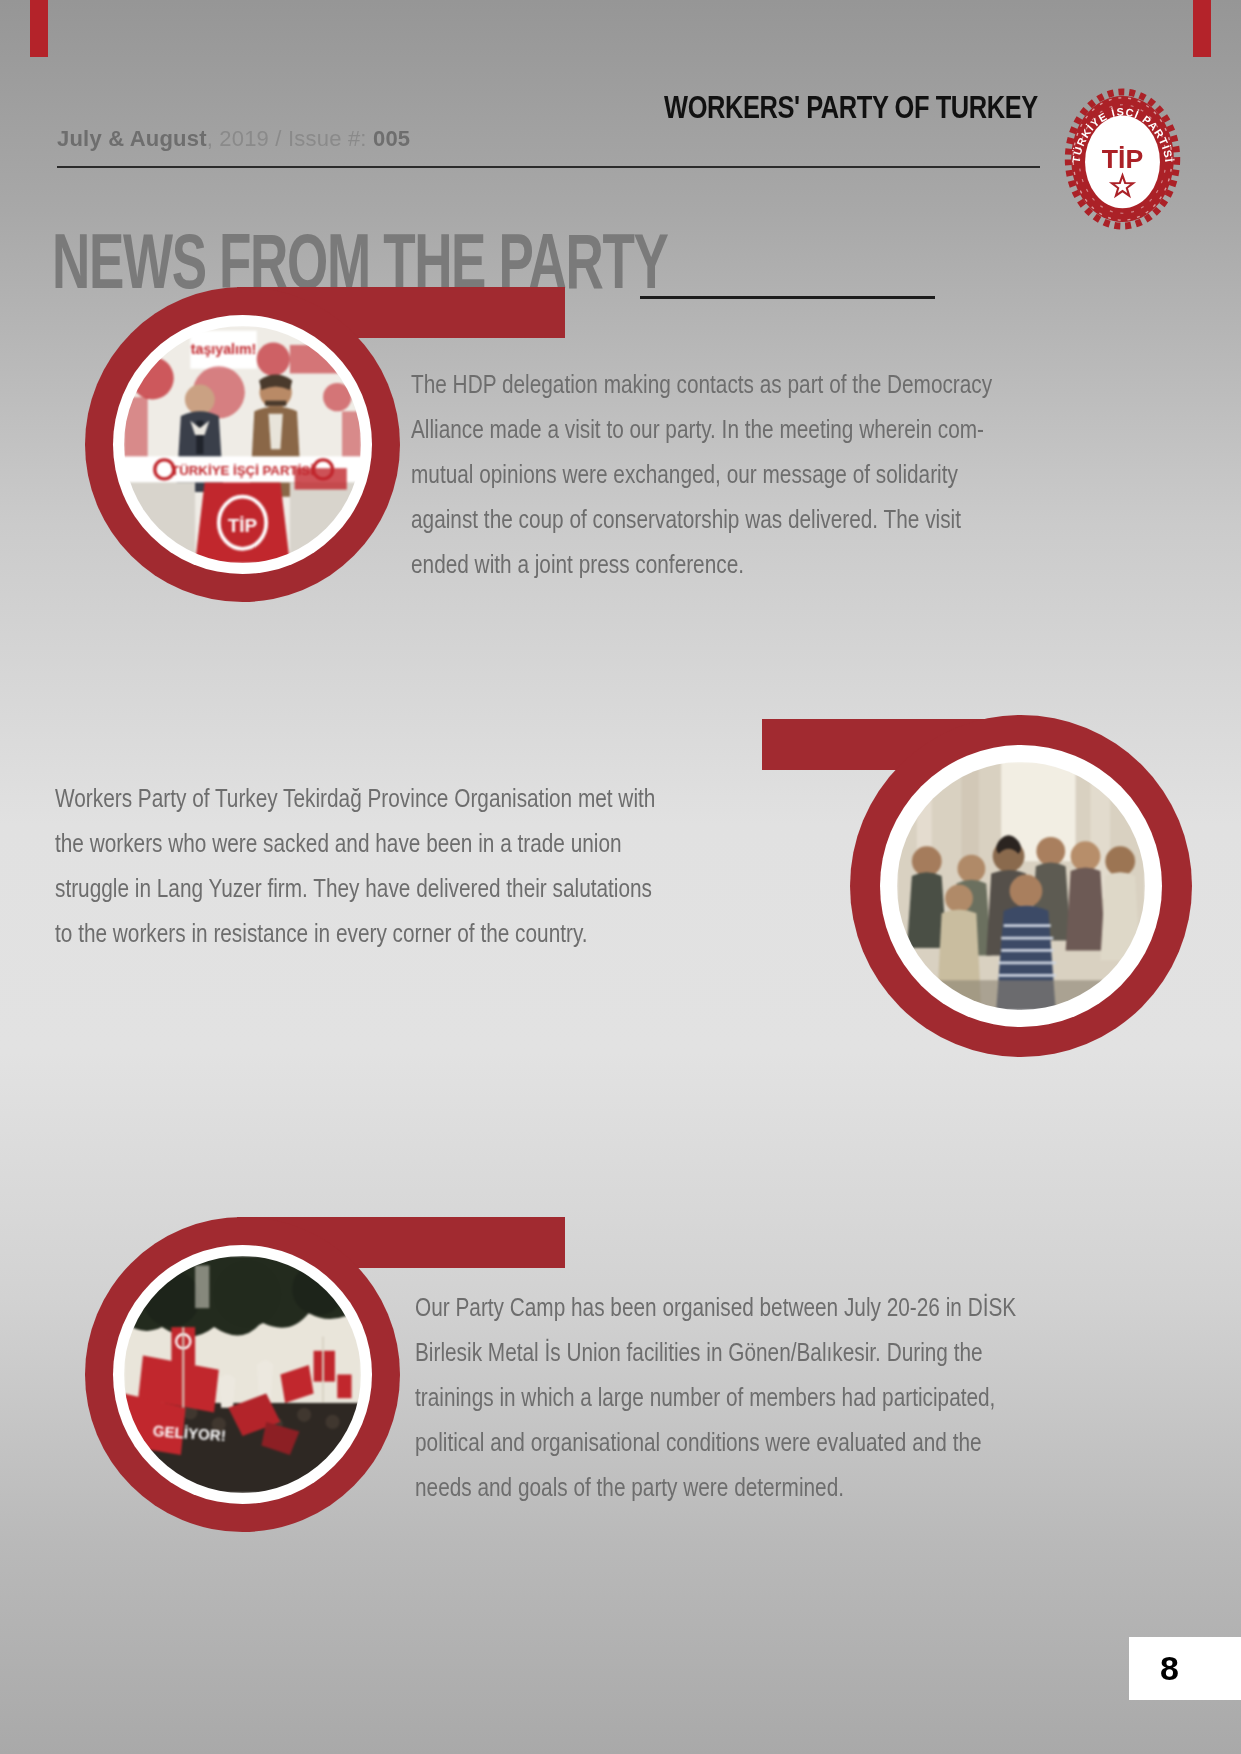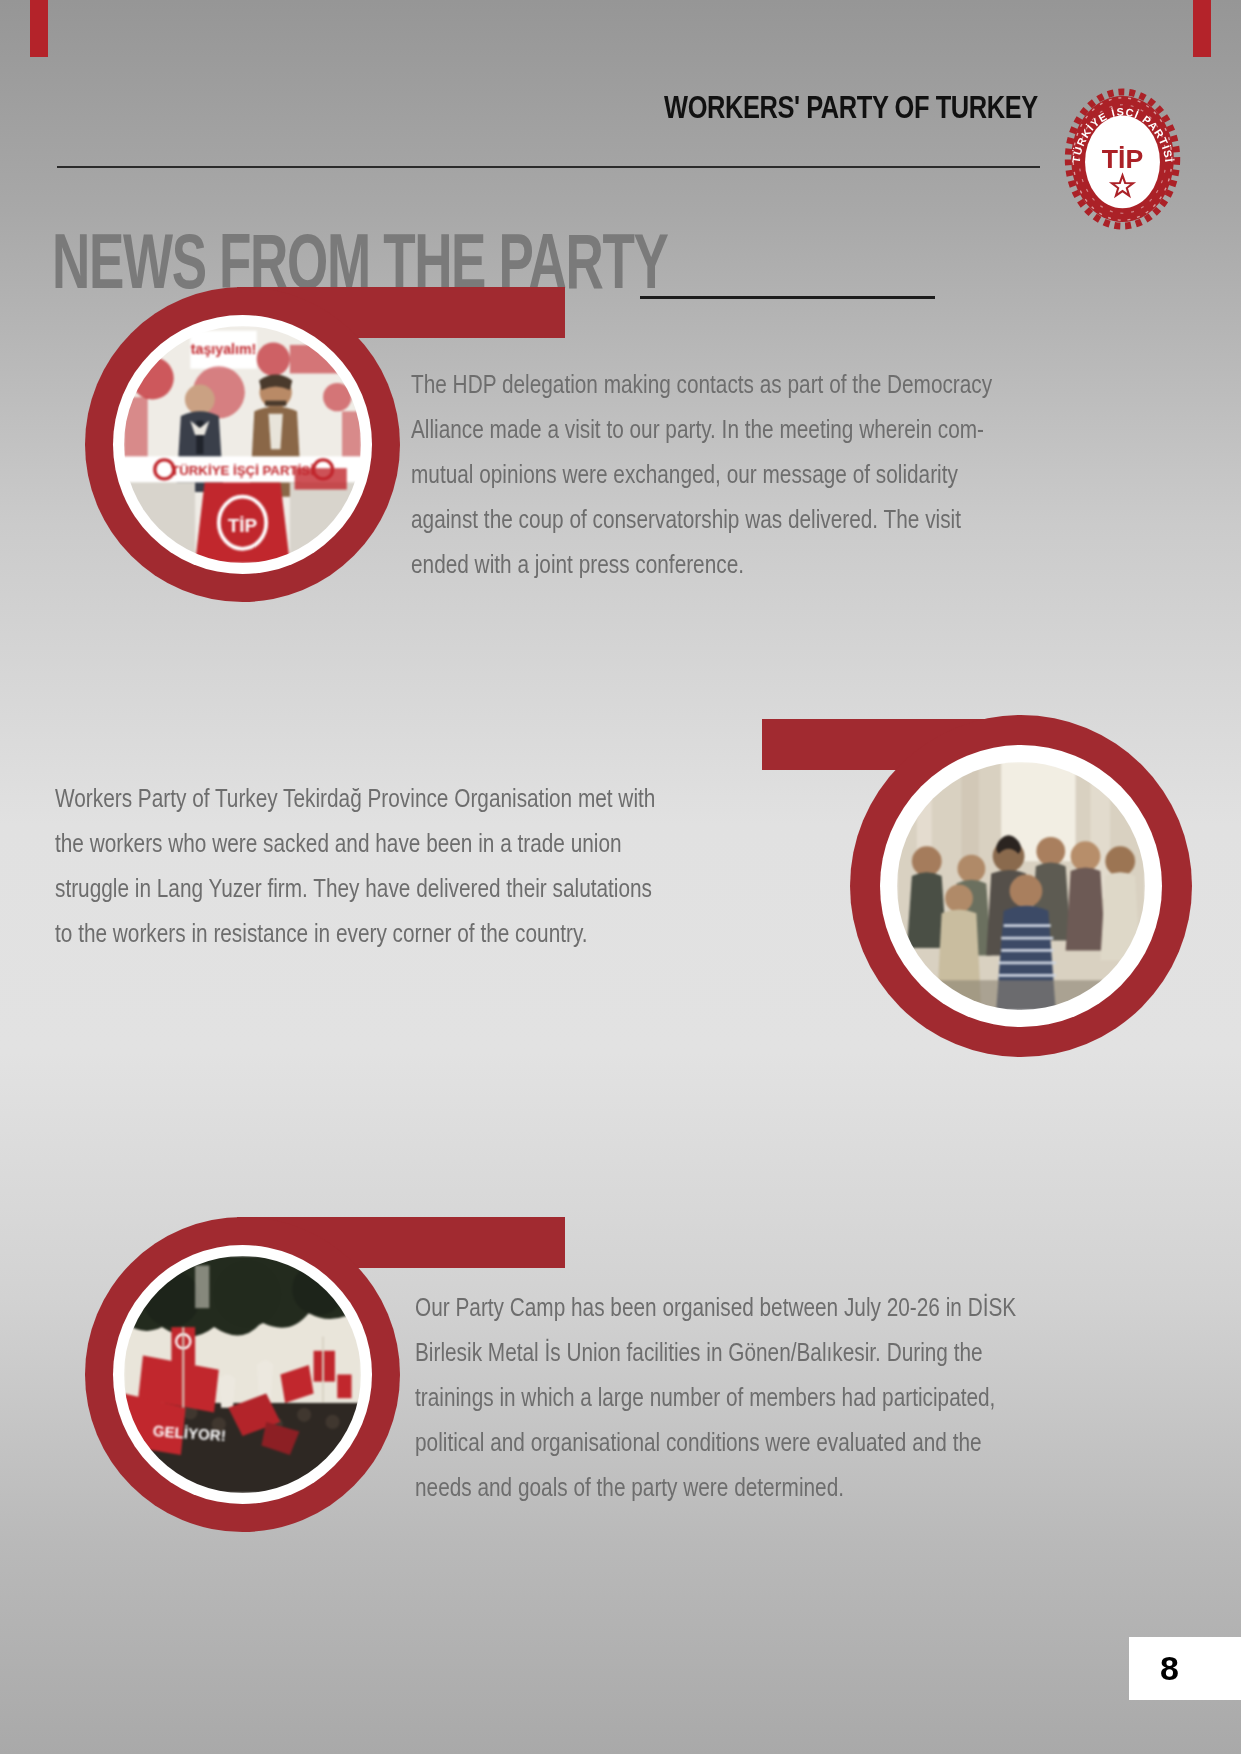--- a/index.html
+++ b/index.html
@@ -45,20 +45,21 @@
   .blur1{filter:blur(1.2px);}
 </style>
 </head>
 <body>
 
 <div class="page">
 
   <div class="abs bleed" style="left:30px;top:0;"></div>
   <div class="abs bleed" style="left:1193px;top:0;"></div>
 
+  <div class="abs issue-line"><b>July &amp; August</b><span>, 2019 / Issue #: </span><b>005</b></div>
   <div class="abs masthead">WORKERS' PARTY OF TURKEY</div>
   <div class="abs rule"></div>
 
   <div class="abs" style="left:1063px;top:87px;width:119px;height:143px;">
     <svg viewBox="0 0 120 145" width="119" height="143">
       <ellipse cx="60" cy="73" rx="55" ry="68" fill="none" stroke="#ab2127" stroke-width="7" stroke-dasharray="6 5"></ellipse>
       <ellipse cx="60" cy="73" rx="52" ry="64" fill="#ab2127"></ellipse>
       <ellipse cx="60" cy="73" rx="50" ry="62" fill="none" stroke="#ffffff" stroke-width="1.4" stroke-dasharray="3 7" opacity="0.55"></ellipse>
       <ellipse cx="60" cy="73" rx="44" ry="55" fill="none" stroke="#ffffff" stroke-width="1.2" stroke-dasharray="3 8" opacity="0.45"></ellipse>
       <ellipse cx="60" cy="76" rx="38" ry="47" fill="#ffffff"></ellipse>

